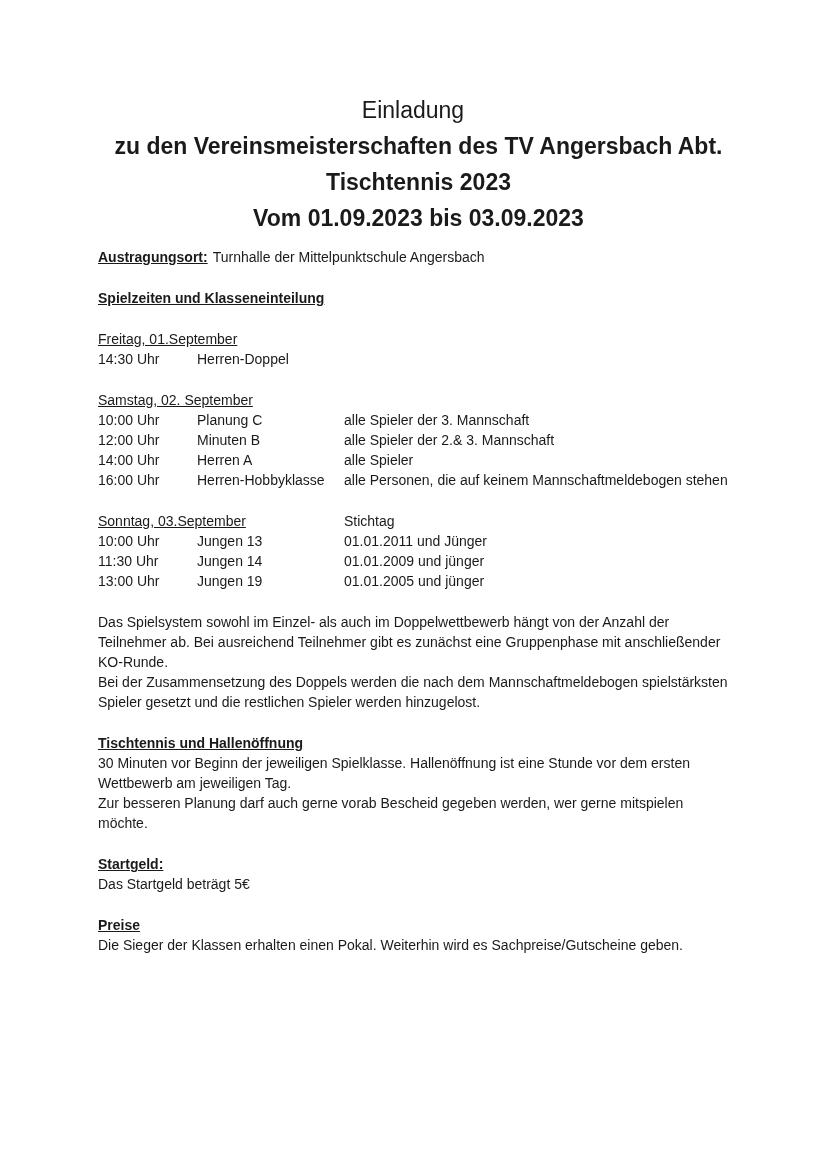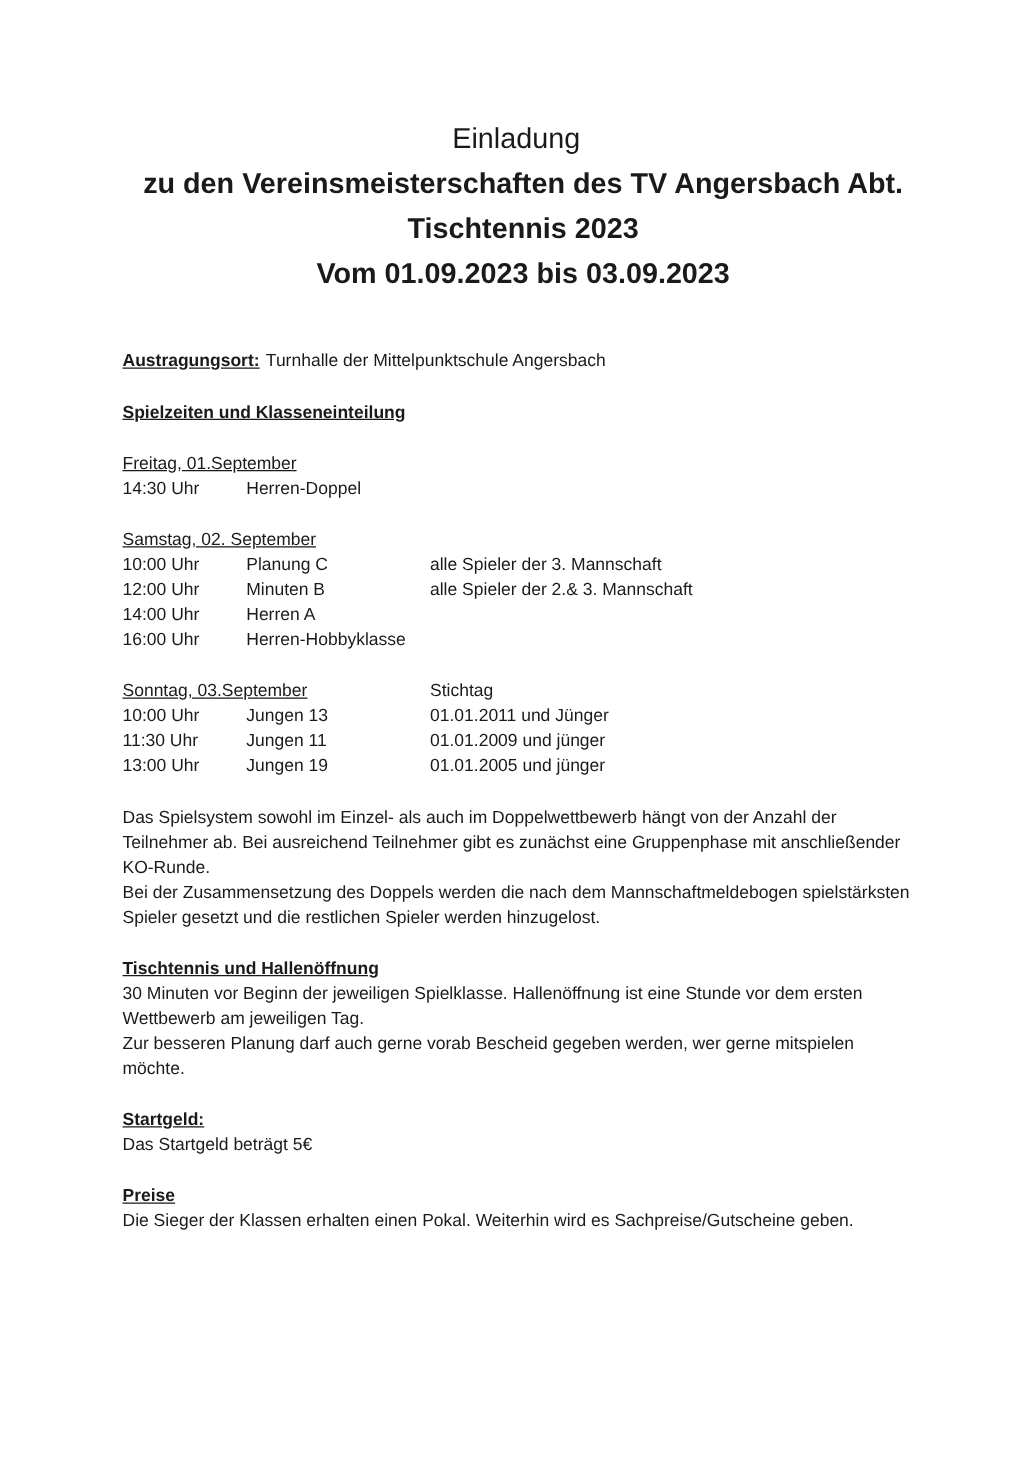--- a/index.html
+++ b/index.html
@@ -26,21 +26,21 @@
   .doc-title .t-regular { font-weight: 400; }
   .doc-title .t-bold   { font-weight: 700; margin-left: 11px; }
 
   .content {
     margin-left: 98px;
     width: 660px;
   }
   .b { font-weight: 700; }
   .u { text-decoration: underline; }
 
-  .venue-line { margin-top: 42px; }
+  .venue-line { margin-top: 11px; }
   .venue-line .venue-value { margin-left: 5px; }
 
   .gap { margin-top: 21px; }
 
   .row { display: flex; }
   .c1 { width: 99px;  flex: 0 0 99px; }
   .c2 { width: 147px; flex: 0 0 147px; }
   .c3 { flex: 1 1 auto; white-space: nowrap; }
   .day-cell { width: 246px; flex: 0 0 246px; }
 
@@ -87,40 +87,42 @@
       <span class="c3">alle Spieler der 3. Mannschaft</span>
     </div>
     <div class="row">
       <span class="c1">12:00 Uhr</span>
       <span class="c2">Minuten B</span>
       <span class="c3">alle Spieler der 2.&amp; 3. Mannschaft</span>
     </div>
     <div class="row">
       <span class="c1">14:00 Uhr</span>
       <span class="c2">Herren A</span>
+      <span class="c3">alle Spieler</span>
     </div>
     <div class="row">
       <span class="c1">16:00 Uhr</span>
       <span class="c2">Herren-Hobbyklasse</span>
+      <span class="c3">alle Personen, die auf keinem Mannschaftmeldebogen stehen</span>
     </div>
   </div>
 
   <div class="gap">
     <div class="row">
       <span class="day-cell u">Sonntag, 03.September</span>
       <span class="c3">Stichtag</span>
     </div>
     <div class="row">
       <span class="c1">10:00 Uhr</span>
       <span class="c2">Jungen 13</span>
       <span class="c3">01.01.2011 und Jünger</span>
     </div>
     <div class="row">
       <span class="c1">11:30 Uhr</span>
-      <span class="c2">Jungen 11</span>
+      <span class="c2">Jungen 14</span>
       <span class="c3">01.01.2009 und jünger</span>
     </div>
     <div class="row">
       <span class="c1">13:00 Uhr</span>
       <span class="c2">Jungen 19</span>
       <span class="c3">01.01.2005 und jünger</span>
     </div>
   </div>
 
   <div class="gap">

